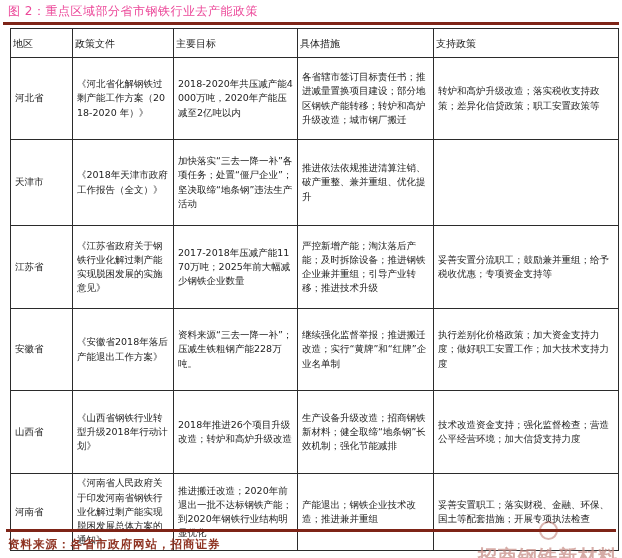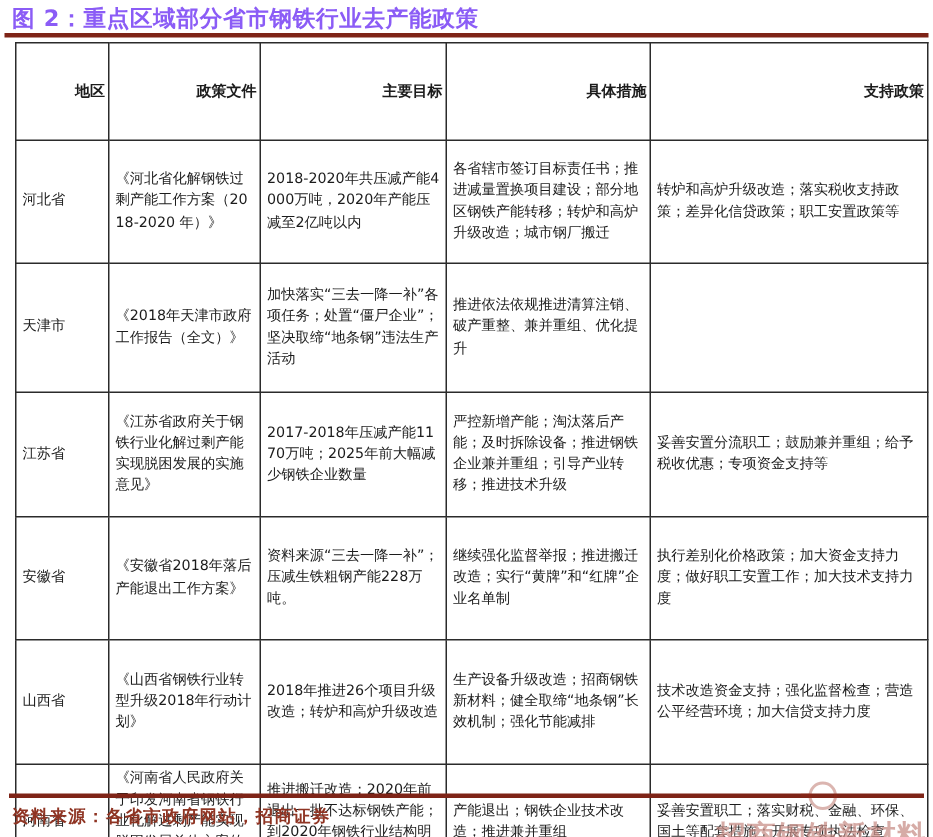--- a/index.html
+++ b/index.html
@@ -3,21 +3,21 @@
 <meta charset="utf-8">
 <style>
   html,body{margin:0;padding:0;}
   body{
     width:622px;height:558px;position:relative;overflow:hidden;
     background:#ffffff;
     font-family:"DejaVu Sans","Liberation Sans",sans-serif;
   }
   .page-title{
     position:absolute;left:8px;top:3px;
-    font-size:15px;font-weight:bold;color:#8b5cf6;
+    font-size:12px;font-weight:normal;color:#ec4899;
     letter-spacing:0.5px;white-space:nowrap;
   }
   .title-rule{
     position:absolute;left:3px;right:3px;top:22px;height:3px;
     background:#7e2417;
   }
   .bottom-rule{
     position:absolute;left:6px;width:610px;top:529px;height:3px;
     background:#7e2417;
   }
@@ -27,22 +27,22 @@
   }
   table.policy th, table.policy td{
     border:1px solid #2b2b2b;
     vertical-align:middle;
     color:#1c1c1c;
     padding:2px 4px;
     word-break:break-all;
     line-height:1.5;
   }
   table.policy th{
-    font-size:10px;font-weight:bold;text-align:right;height:24px;
-    padding:20px 2px;
+    font-size:10px;font-weight:normal;text-align:left;height:24px;
+    padding:2px 2px;
   }
   table.policy td{font-size:9.5px;text-align:left;}
   td.region{text-align:center;font-size:10px;padding:2px 2px;}
   tbody tr:nth-child(1) td{height:77px;}
   tbody tr:nth-child(2) td{height:81px;}
   tbody tr:nth-child(3) td{height:78px;}
   tbody tr:nth-child(4) td{height:77px;}
   tbody tr:nth-child(5) td{height:78px;}
   tbody tr:nth-child(6) td{height:72px;}
   .source-line{

